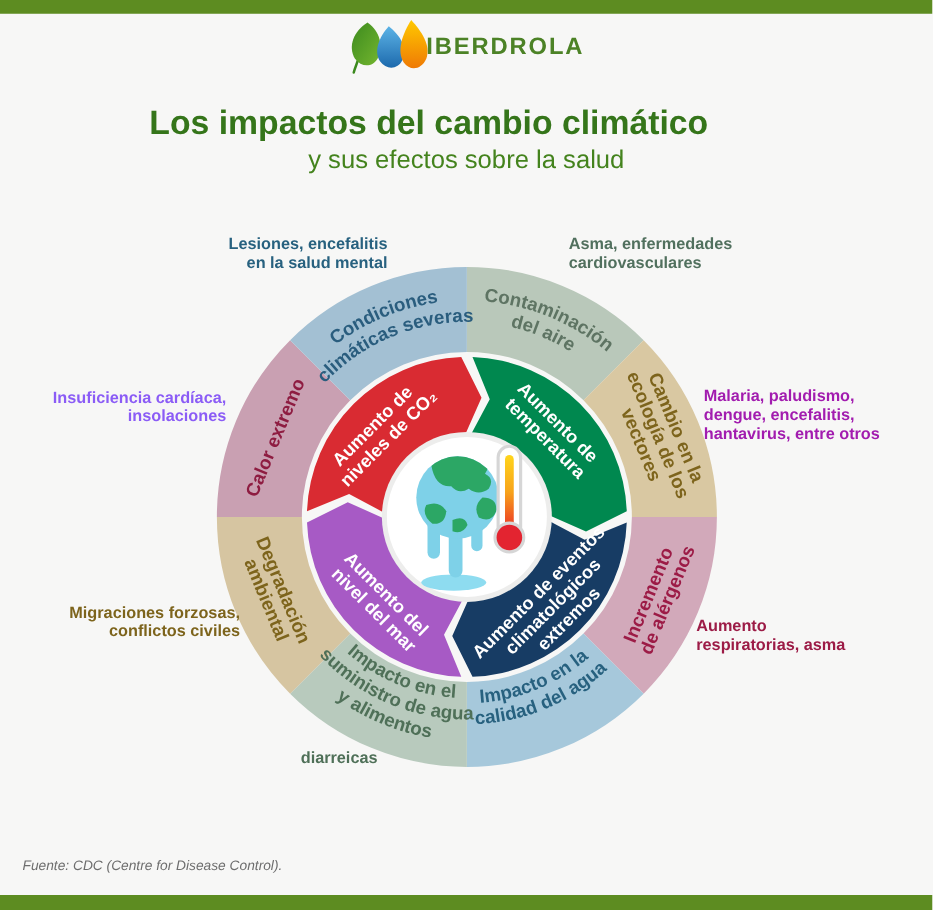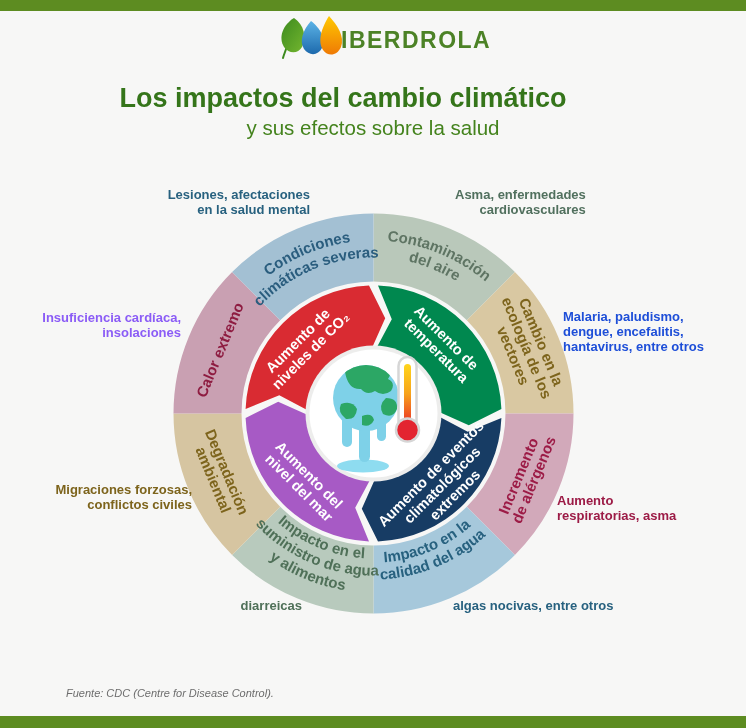--- a/index.html
+++ b/index.html
@@ -7,48 +7,48 @@
     width:746px;height:728px;position:relative;overflow:hidden;
     background:#f7f7f6;
     font-family:"Liberation Sans","DejaVu Sans",sans-serif;
     -webkit-font-smoothing:antialiased;
   }
   .bar{position:absolute;left:0;width:746px;background:#5d8c21;}
   .bar-top{top:0;height:11px;}
   .bar-bottom{bottom:0;height:12px;}
   .brand-text{
     position:absolute;left:341px;top:27px;
-    font-size:23px;font-weight:bold;letter-spacing:1.5px;color:#4c8226;
+    font-size:19px;font-weight:bold;letter-spacing:1.5px;color:#4c8226;
   }
   .logo-svg{position:absolute;left:0;top:0;}
   .title-main{
     position:absolute;left:0;top:83px;width:686px;text-align:center;
     font-size:27px;font-weight:bold;color:#35751a;
   }
   .title-sub{
     position:absolute;left:0;top:116px;width:746px;text-align:center;
     font-size:20.5px;font-weight:normal;color:#44831d;
   }
   .wheel-svg{position:absolute;left:0;top:0;}
   .fx{
     position:absolute;font-size:13px;font-weight:bold;line-height:15px;
   }
   .fx div{white-space:nowrap;}
   .fx-right{text-align:right;}
   .fx-lesiones{right:436px;top:187px;color:#27617f;}
-  .fx-asma{left:455px;top:187px;color:#51705e;text-align:right;}
-  .fx-malaria{left:563px;top:309px;color:#1d4ed8;}
+  .fx-asma{left:455px;top:187px;color:#51705e;}
+  .fx-malaria{left:563px;top:309px;color:#a21caf;}
   .fx-alergias{left:557px;top:493px;color:#9c1b46;}
   .fx-colera{left:453px;top:598px;color:#27617f;}
   .fx-desnutricion{right:444px;top:598px;color:#4f7058;}
   .fx-migraciones{right:554px;top:482px;color:#7d641c;}
   .fx-insuficiencia{right:565px;top:310px;color:#8b5cf6;}
   .footer-source{
     position:absolute;left:18px;top:687px;
-    font-size:11px;font-style:italic;color:#6d6d6d;margin-left:48px;
+    font-size:11px;font-style:italic;color:#6d6d6d;
   }
   .ring-label{font-weight:bold;font-size:15px;}
   .inner-label{font-weight:bold;font-size:14.5px;fill:#ffffff;}
   .curve-label{font-weight:bold;font-size:15px;}
 </style>
 </head>
 <body>
 
 <div class="bar bar-top"></div>
 
@@ -196,38 +196,37 @@
   <text class="ring-label" transform="translate(220.1 477.0) rotate(67.5)" text-anchor="middle" fill="#7d641c">
     <tspan x="0" y="-3">Degradación</tspan>
     <tspan x="0" y="12.5">ambiental</tspan>
   </text>
   <text class="ring-label" transform="translate(220.1 350.0) rotate(-67.5)" text-anchor="middle" fill="#8e1c41">
     <tspan x="0" y="5">Calor extremo</tspan>
   </text>
 </svg>
 
 <div class="fx fx-right fx-lesiones">
-  <div>Lesiones, afectaciones</div>
+  <div>Lesiones, encefalitis</div>
   <div>en la salud mental</div>
 </div>
 <div class="fx fx-asma">
   <div>Asma, enfermedades</div>
   <div>cardiovasculares</div>
 </div>
 <div class="fx fx-malaria">
   <div>Malaria, paludismo,</div>
   <div>dengue, encefalitis,</div>
   <div>hantavirus, entre otros</div>
 </div>
 <div class="fx fx-alergias">
   <div>Aumento</div>
   <div>respiratorias, asma</div>
 </div>
 <div class="fx fx-colera">
-  <div>algas nocivas, entre otros</div>
 </div>
 <div class="fx fx-right fx-desnutricion">
   <div>diarreicas</div>
 </div>
 <div class="fx fx-right fx-migraciones">
   <div>Migraciones forzosas,</div>
   <div>conflictos civiles</div>
 </div>
 <div class="fx fx-right fx-insuficiencia">
   <div>Insuficiencia cardíaca,</div>

